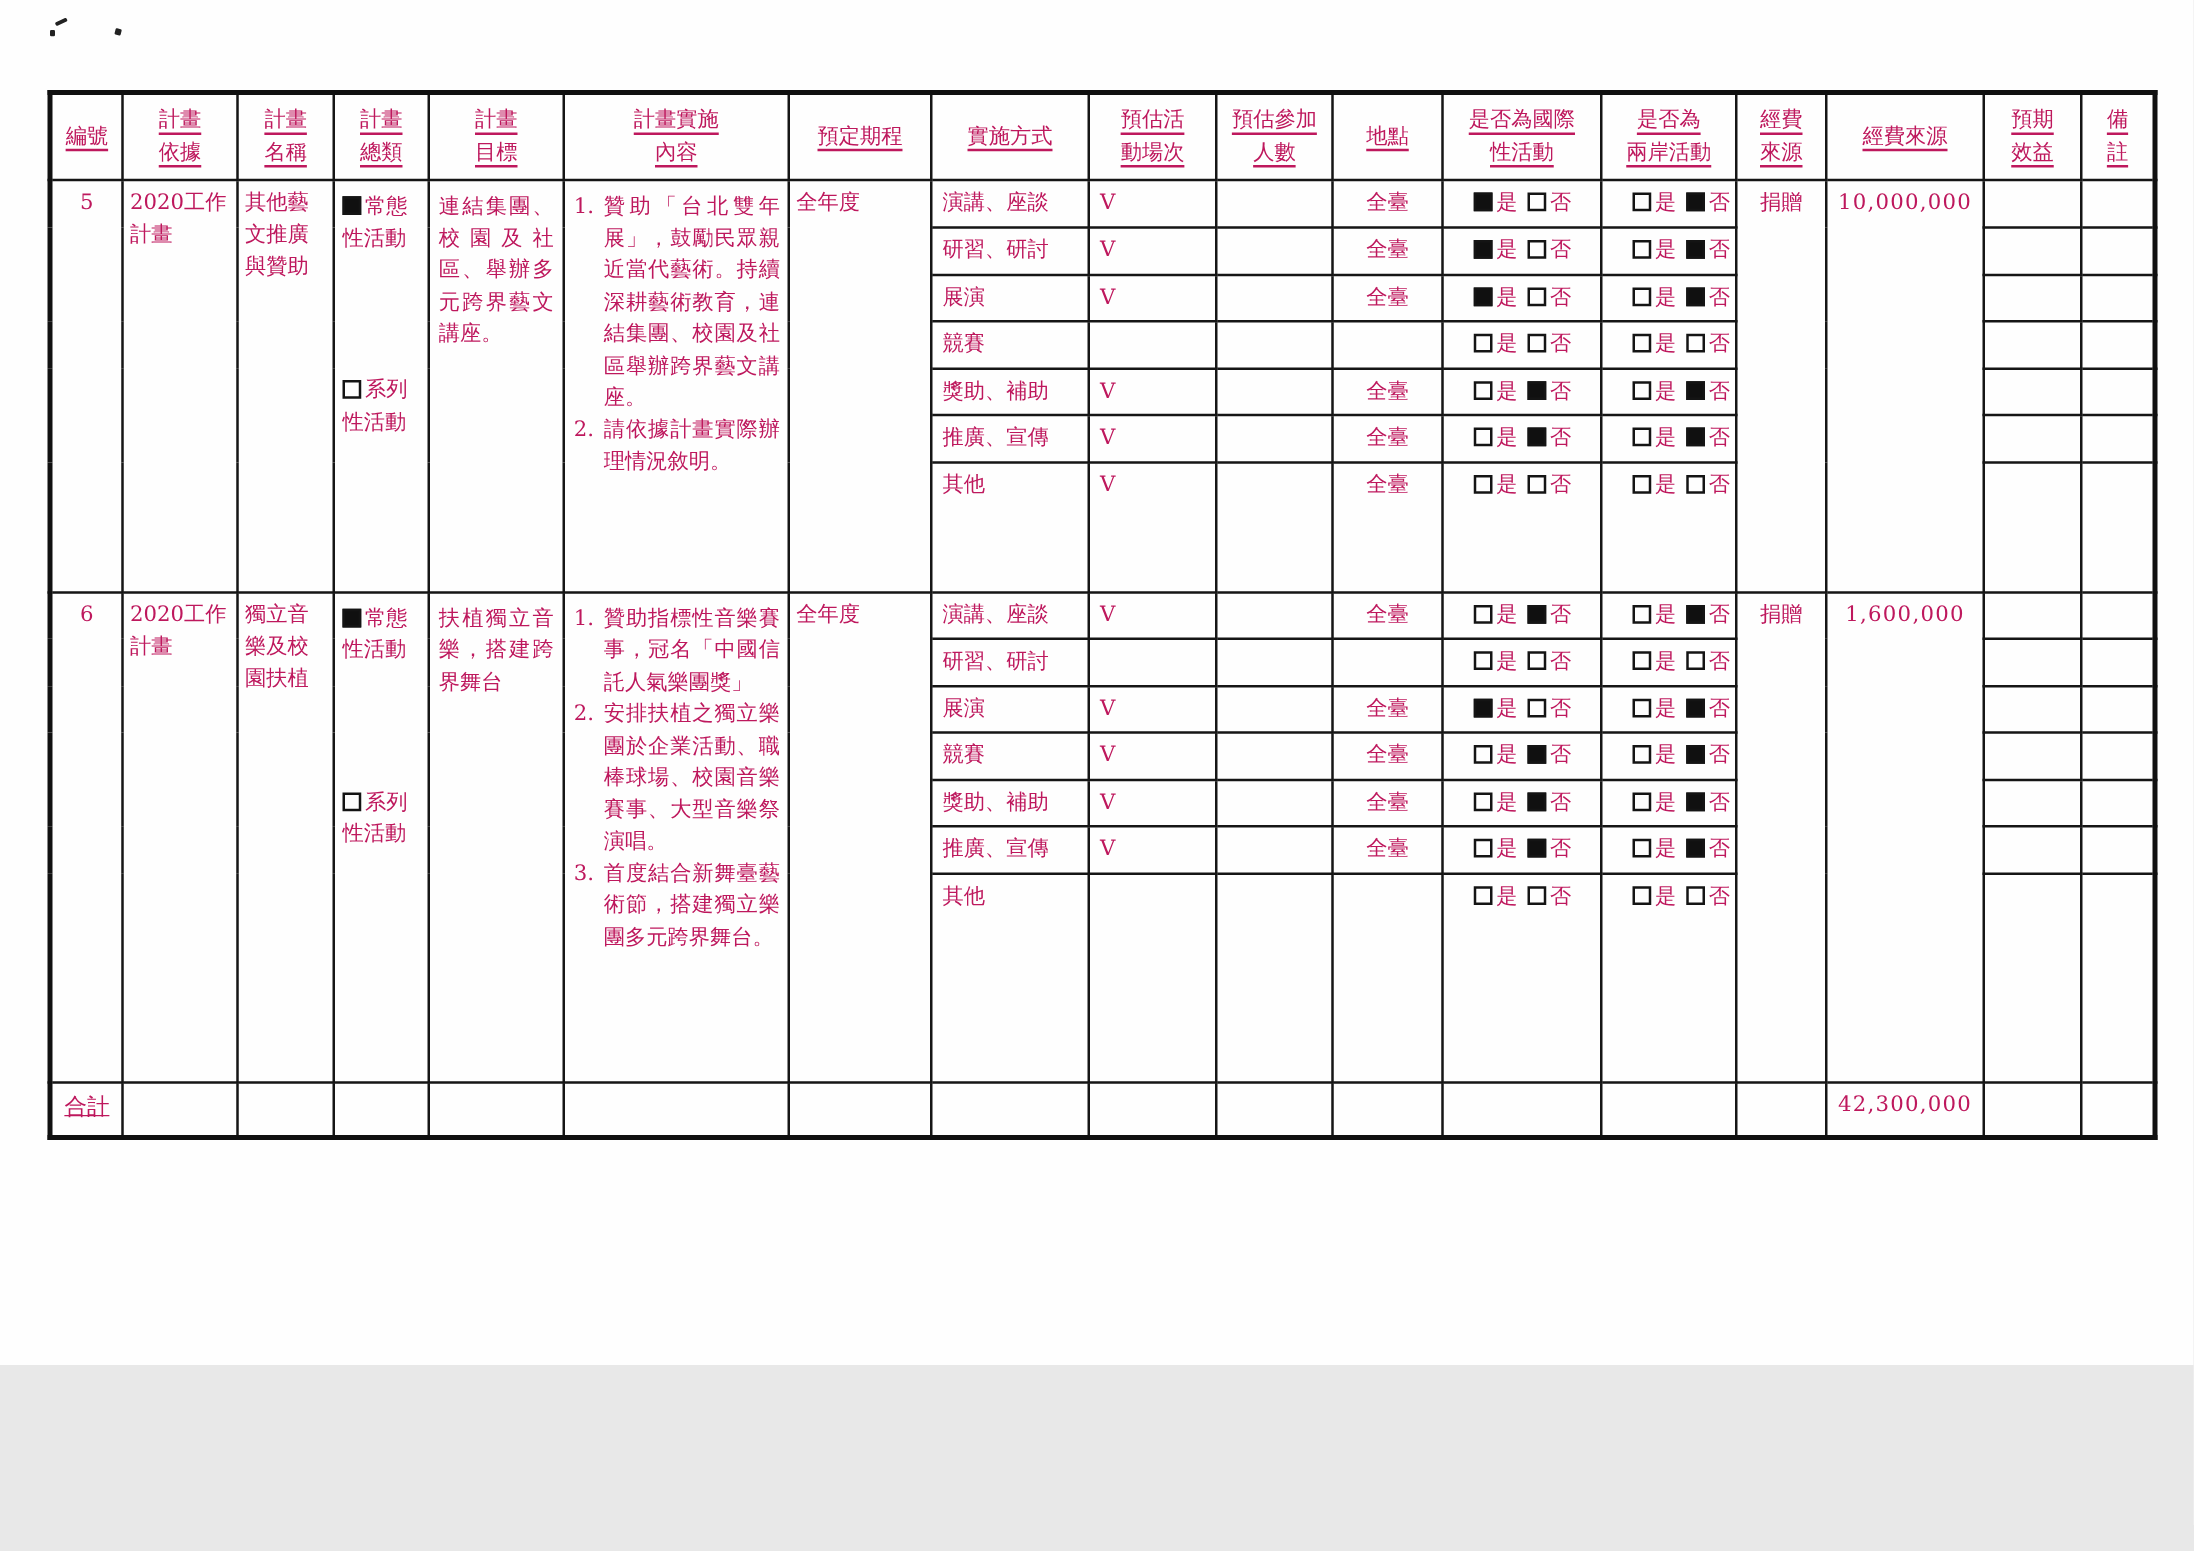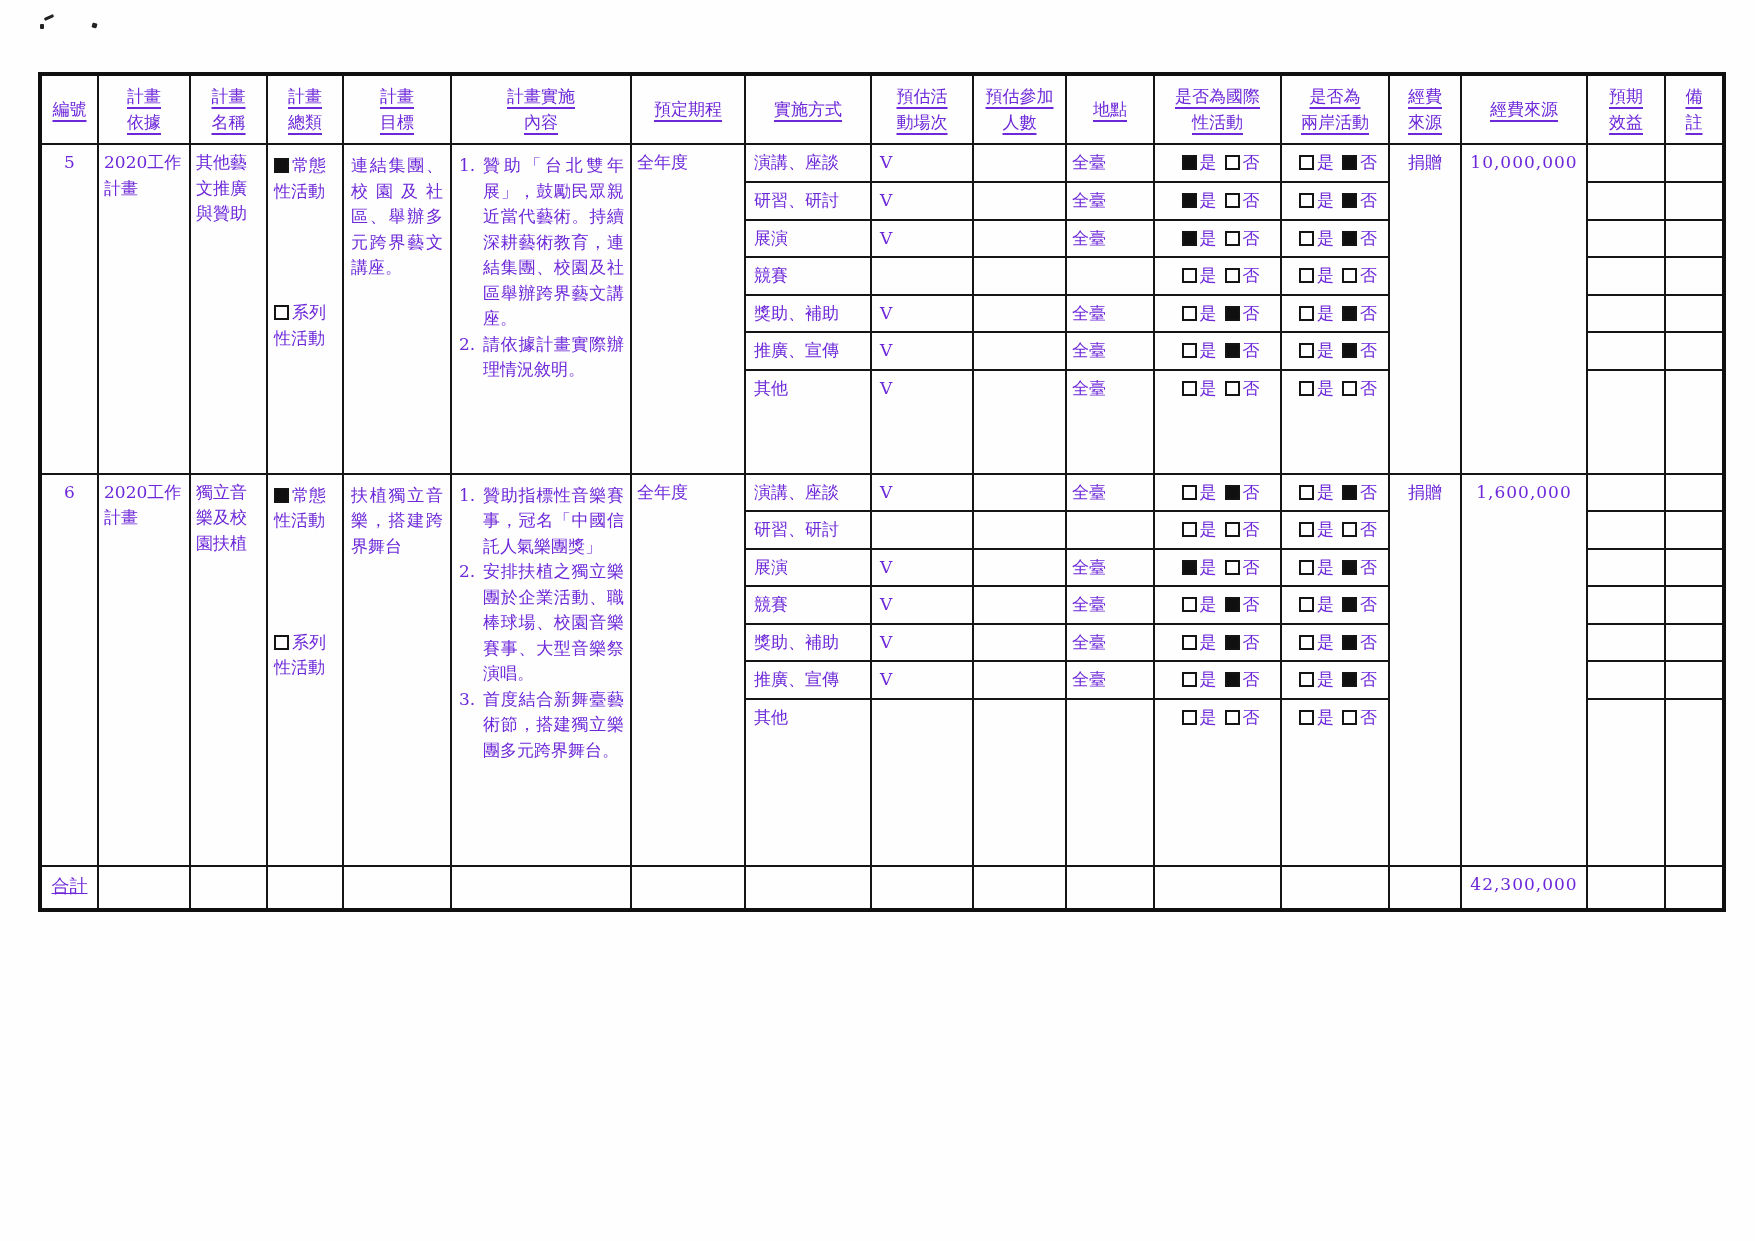--- a/index.html
+++ b/index.html
@@ -1,21 +1,21 @@
 <!DOCTYPE html>
 <html><head>
 <meta charset="utf-8">
 <style>
   html,body{margin:0;padding:0;background:#e8e8e8;}
   .page{
     position:relative;
-    width:1755px;height:1241px;
+    width:1755px;height:1092px;
     background:#fefefe;
     font-family:"DejaVu Serif","Liberation Serif",serif;
-    color:#6d28d9;
+    color:#be185d;
     overflow:hidden;
   }
   .artifact{position:absolute;background:#222;border-radius:1px;}
   .a1{left:44px;top:16px;width:10px;height:3px;transform:rotate(-25deg);}
   .a2{left:40px;top:24px;width:4px;height:5px;}
   .a3{left:92px;top:23px;width:5px;height:5px;transform:rotate(15deg);}
 
   table.main{
     position:absolute;left:38px;top:72px;
     width:1684px;
@@ -43,22 +43,22 @@
     text-decoration:underline;
     text-underline-offset:5px;
     text-decoration-thickness:1.5px;
   }
   tr.hdr{height:70px;}
   td.c-no{text-align:center;}
   td.c-goal{text-align:justify;padding:8px 7px;}
   td.c-cat{padding:8px 6px;}
   td.c-method{padding-left:8px;white-space:nowrap;}
   td.c-sess{padding-left:8px;font-family:"DejaVu Serif","Liberation Serif",serif;}
-  td.c-loc{text-align:left;margin-top:28px;}
-  td.c-cb{text-align:center;white-space:nowrap;padding-left:8px;padding-right:2px;}
+  td.c-loc{text-align:center;margin-top:28px;}
+  td.c-cb{white-space:nowrap;padding-left:20px;padding-right:2px;}
   td.c-src{text-align:center;}
   td.c-budget{text-align:center;letter-spacing:1px;white-space:nowrap;}
   td.c-content{padding:8px 6px 8px 7px;}
   .content-item{position:relative;padding-left:24px;text-align:justify;}
   .content-item .num{position:absolute;left:0;top:0;}
   .cat-gap{display:block;height:96px;}
   .cat-line{display:block;}
   .box{
     display:inline-block;width:15px;height:15px;
     border:2px solid #141414;box-sizing:border-box;

